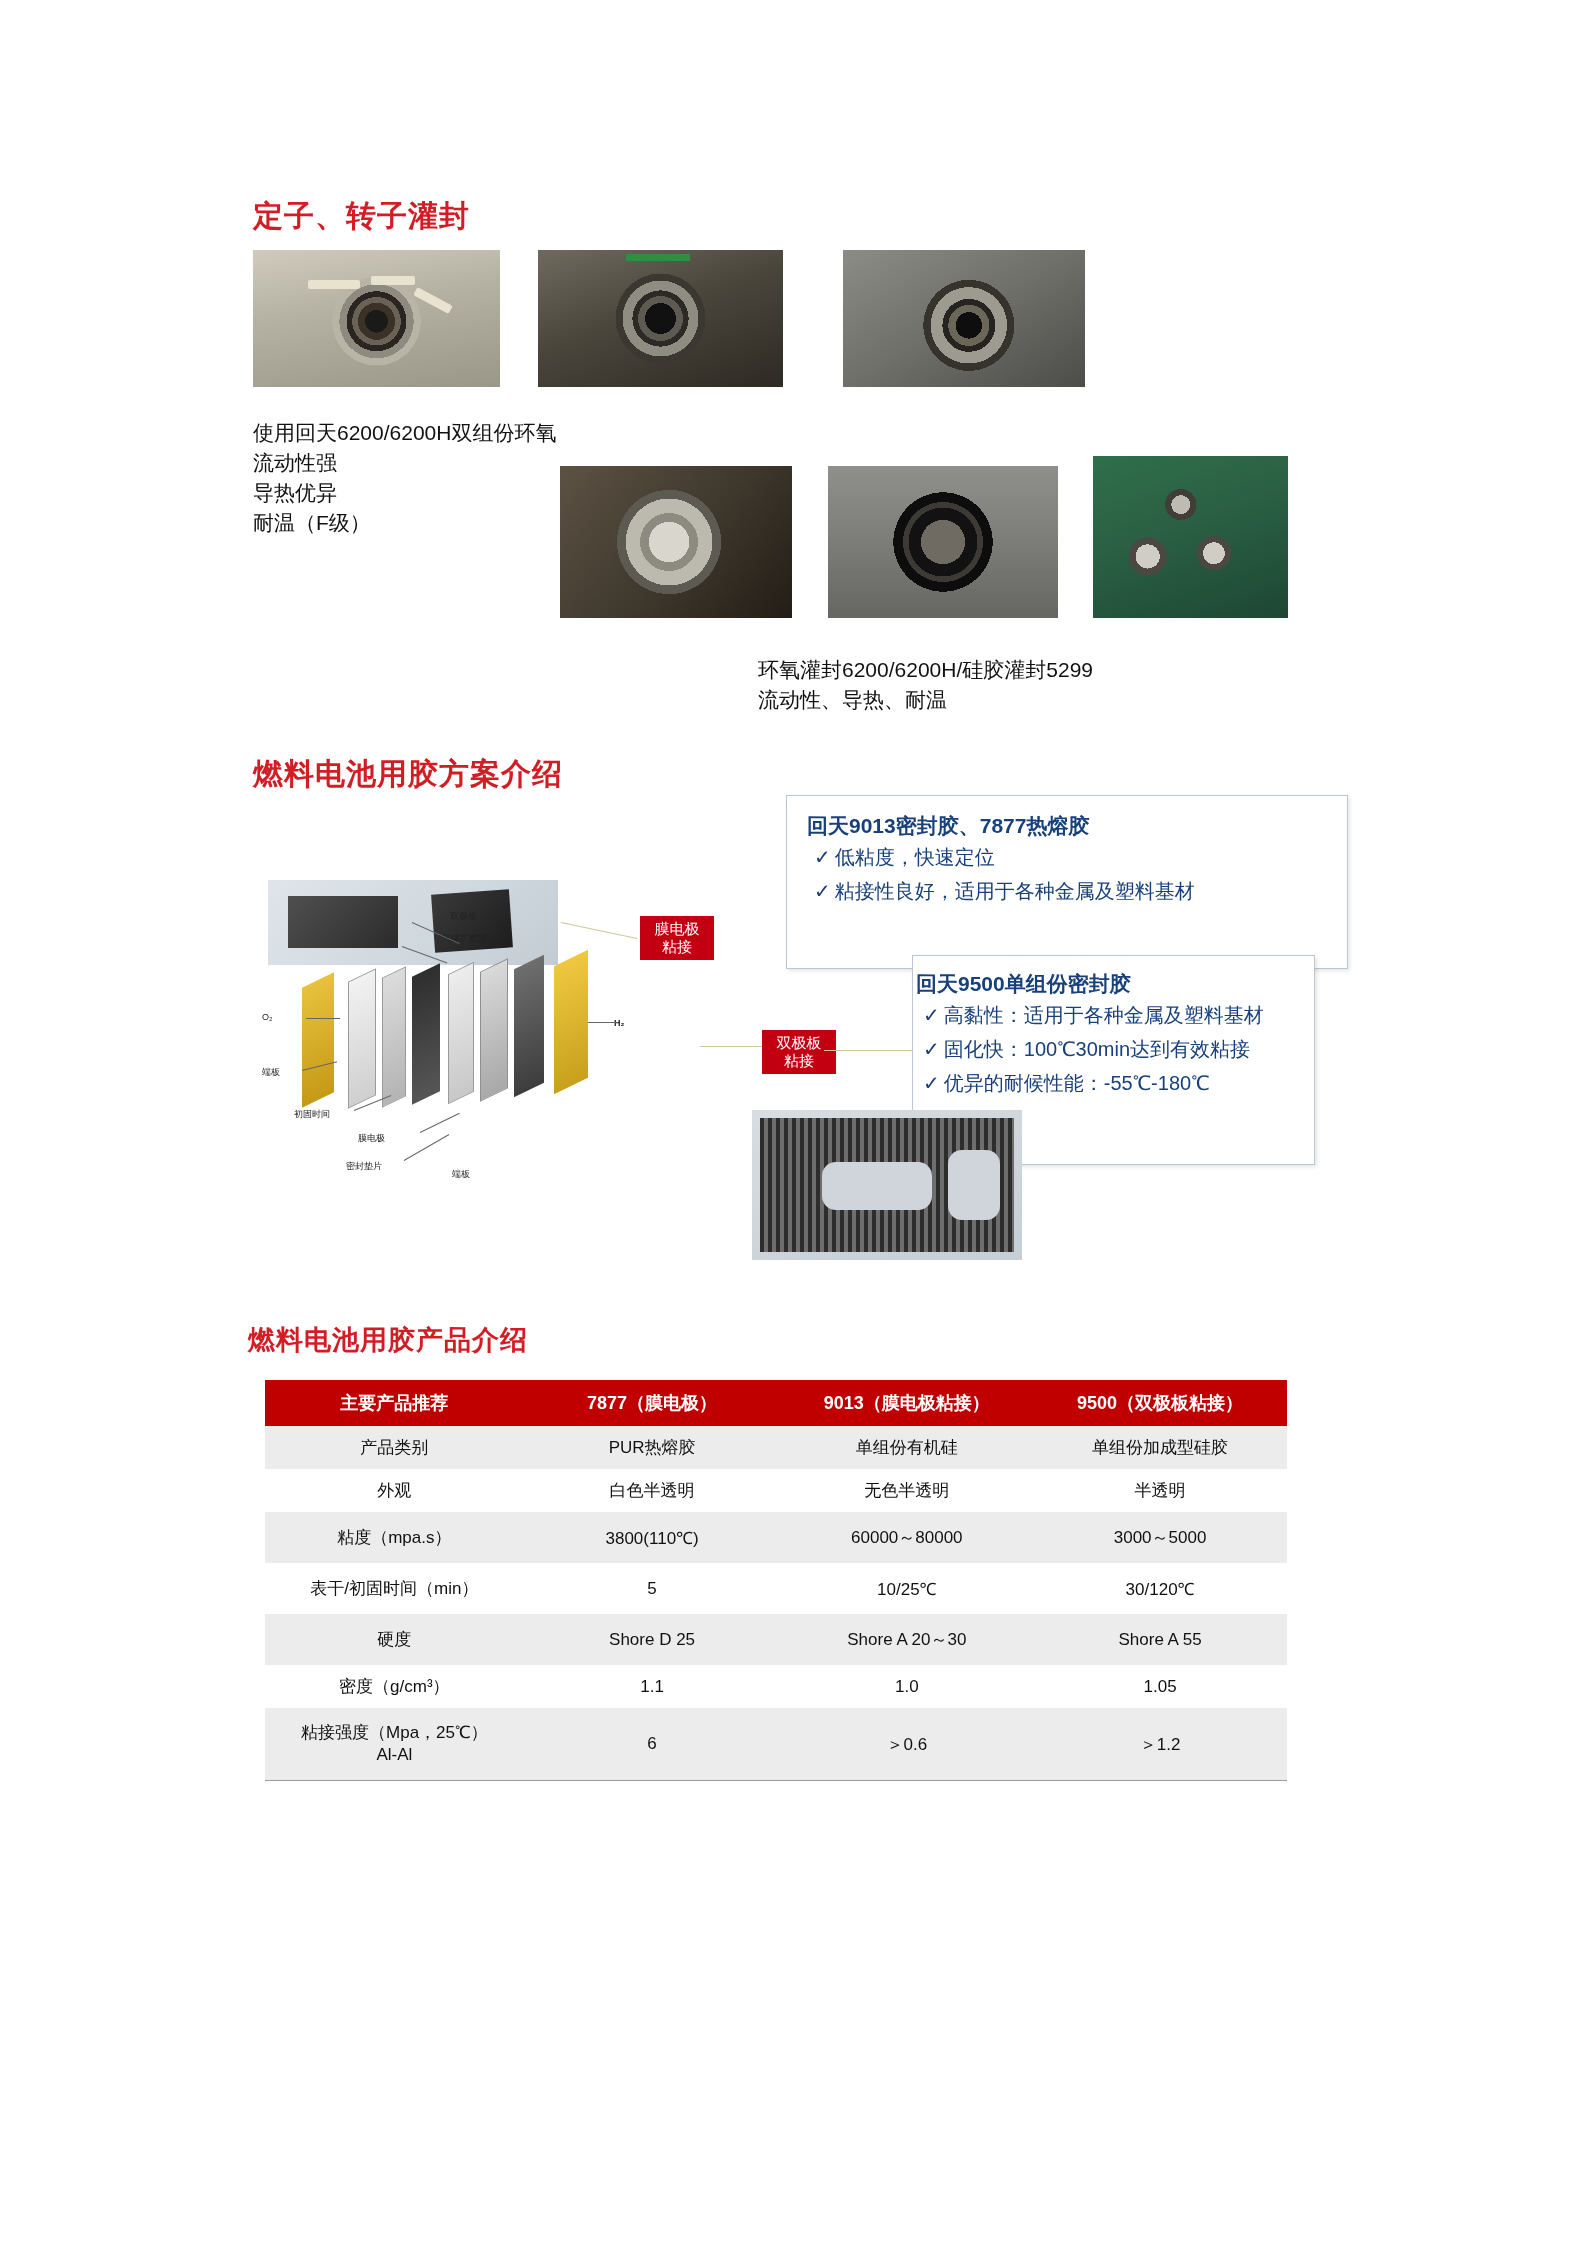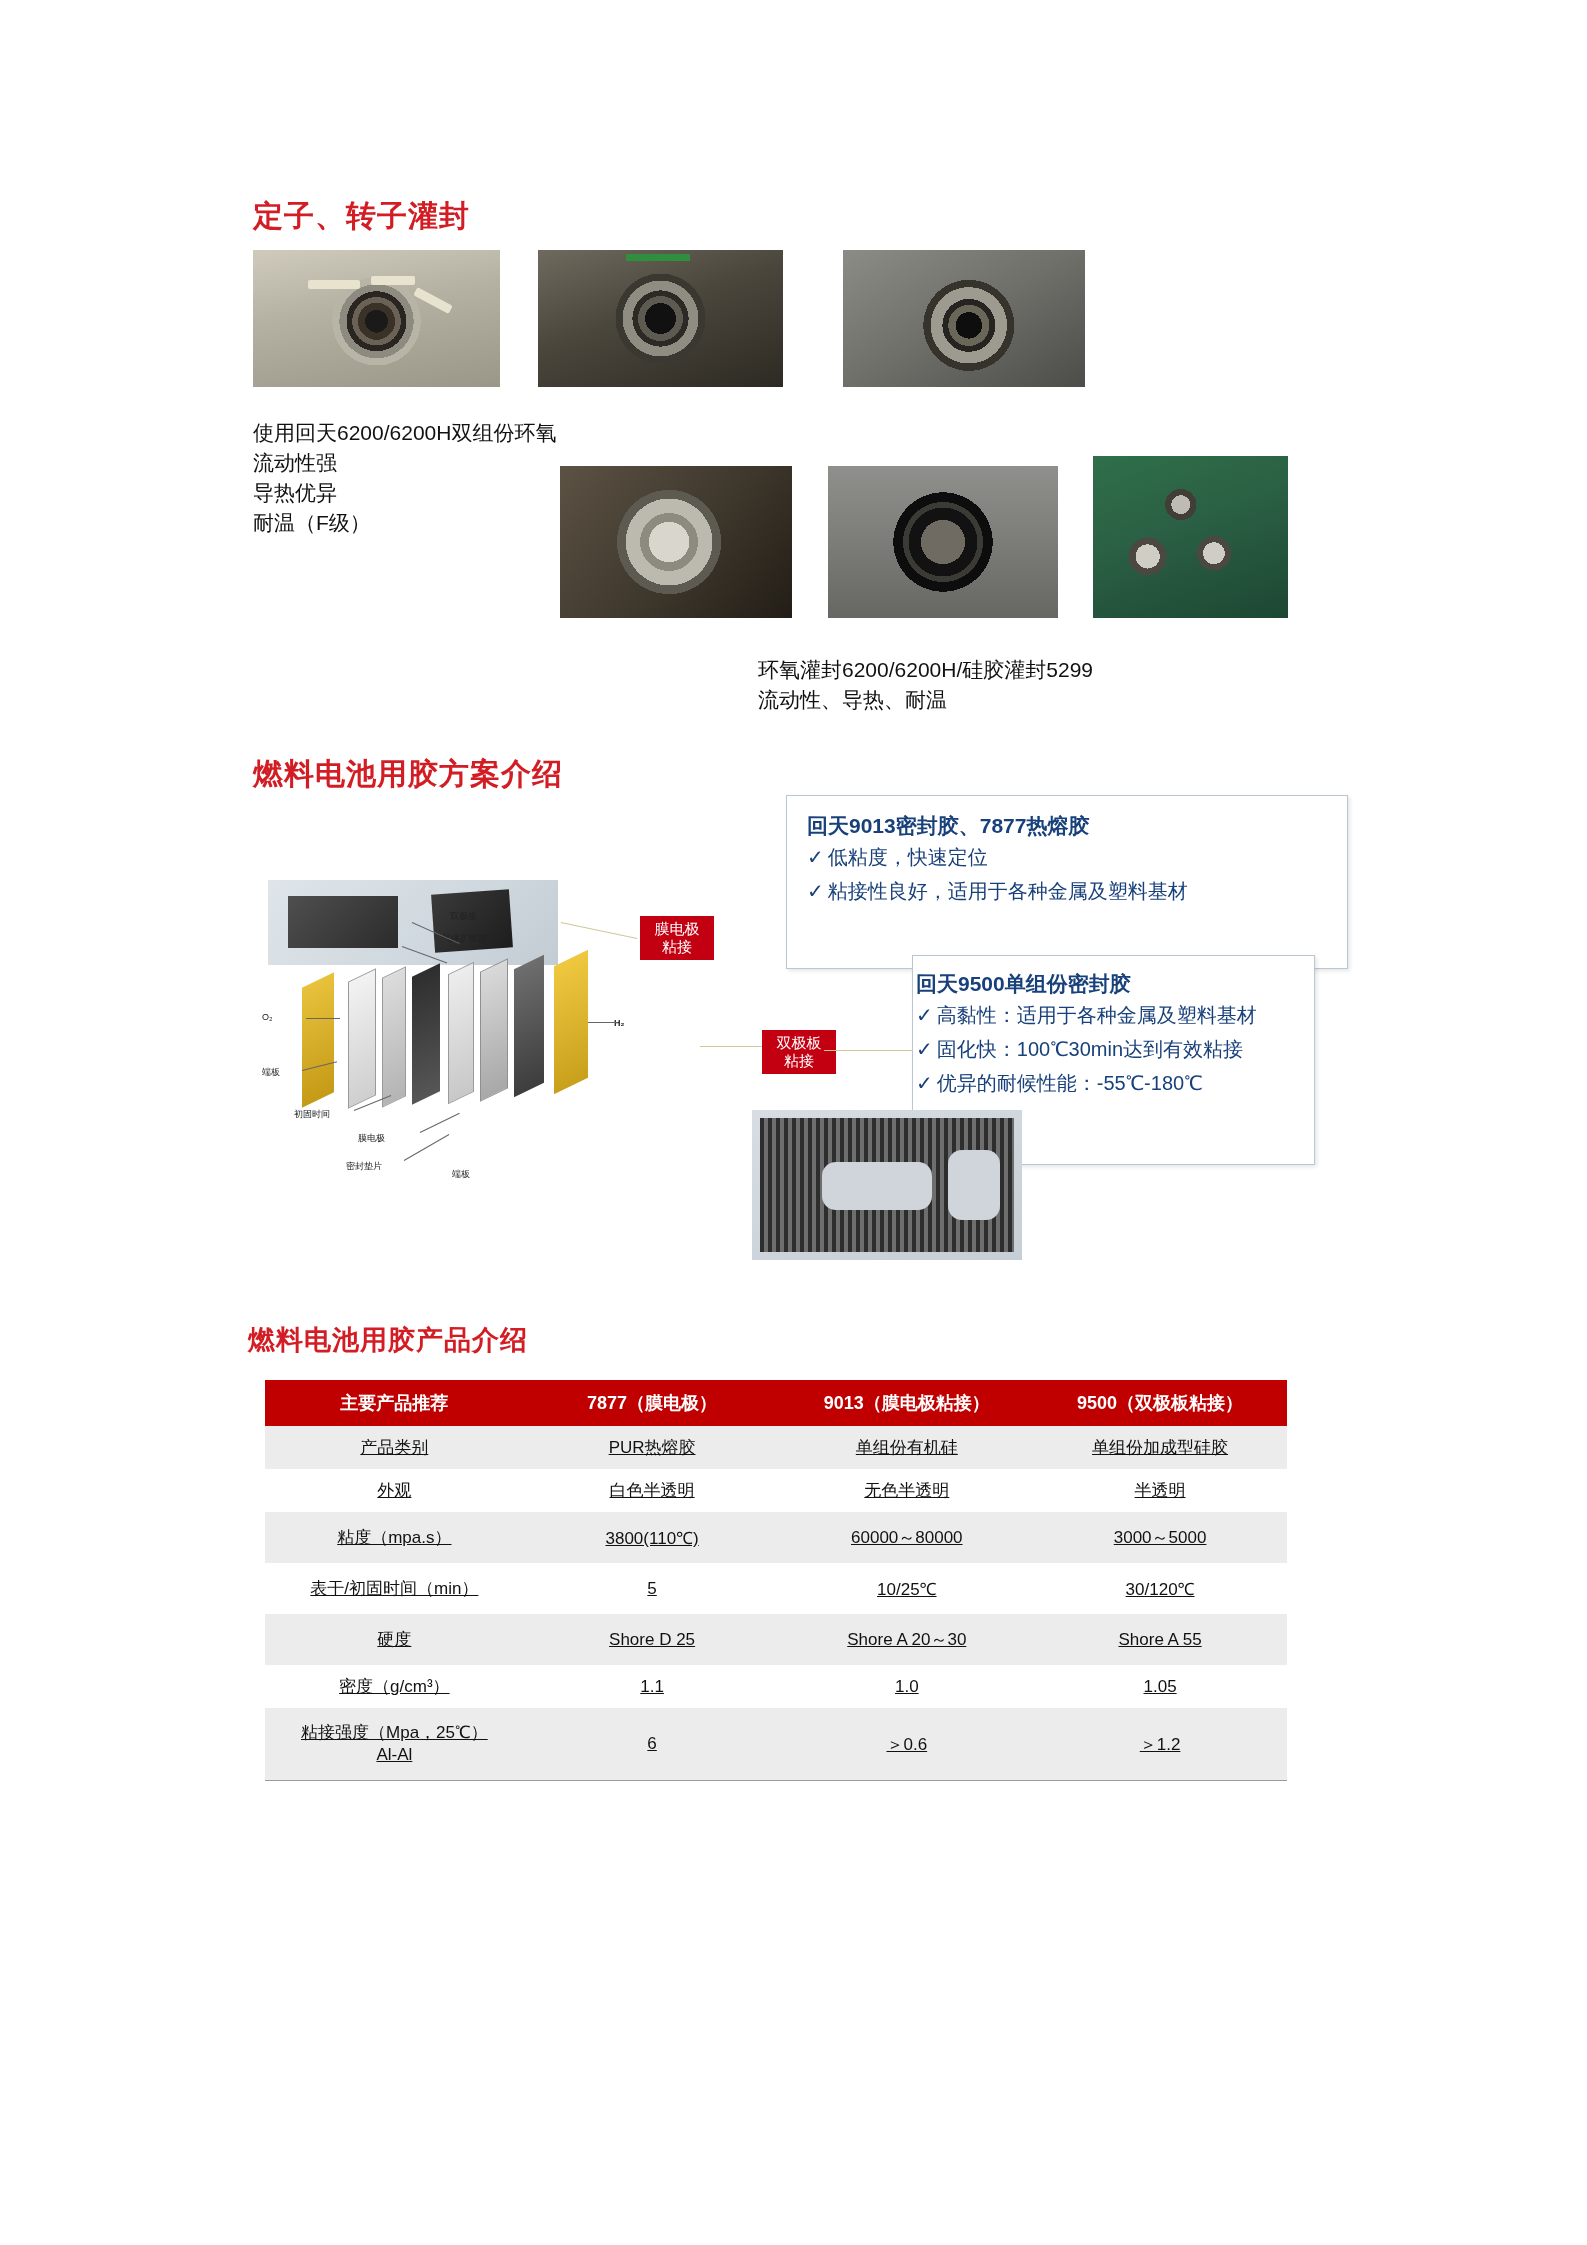--- a/index.html
+++ b/index.html
@@ -166,20 +166,21 @@
   .info-box .ib-title {
     color: #18407a;
     font-weight: bold;
     font-size: 21px;
   }
   .info-box .ib-line {
     color: #18407a;
     font-size: 20px;
     line-height: 34px;
     white-space: nowrap;
+    margin-left: 7px;
   }
   .info-box .ib-line .tick { margin-right: 4px; }
   #box-9013 { left: 786px; top: 795px; width: 520px; height: 140px; padding: 16px 20px; }
   #box-9500 { left: 912px; top: 955px; width: 395px; height: 180px; padding: 14px 3px; }
 
   
   #fc-photo-bipolar {
     position: absolute;
     left: 752px; top: 1110px; width: 270px; height: 150px;
     background: linear-gradient(160deg, #d7dde2 0%, #c6ced6 100%);
@@ -208,21 +209,20 @@
     font-weight: bold;
     font-size: 18px;
     padding: 11px 12px;
     border: none;
   }
   #product-table td {
     padding: 10px 4px;
     text-align: center;
     border: none;
     color: #111;
-    text-decoration: underline;
   }
   #product-table tbody tr:nth-child(odd)  { background: #ececec; }
   #product-table tbody tr:nth-child(even) { background: #ffffff; }
   #product-table tbody tr.tall td { padding: 14px 4px; }
   #product-table tbody tr:last-child td { border-bottom: 1px solid #9a9a9a; }
   .col-label { width: 258px; }
   .col-val   { width: 254px; }
   .cell-two-line { line-height: 22px; white-space: pre-line; }
 </style>
 </head>

